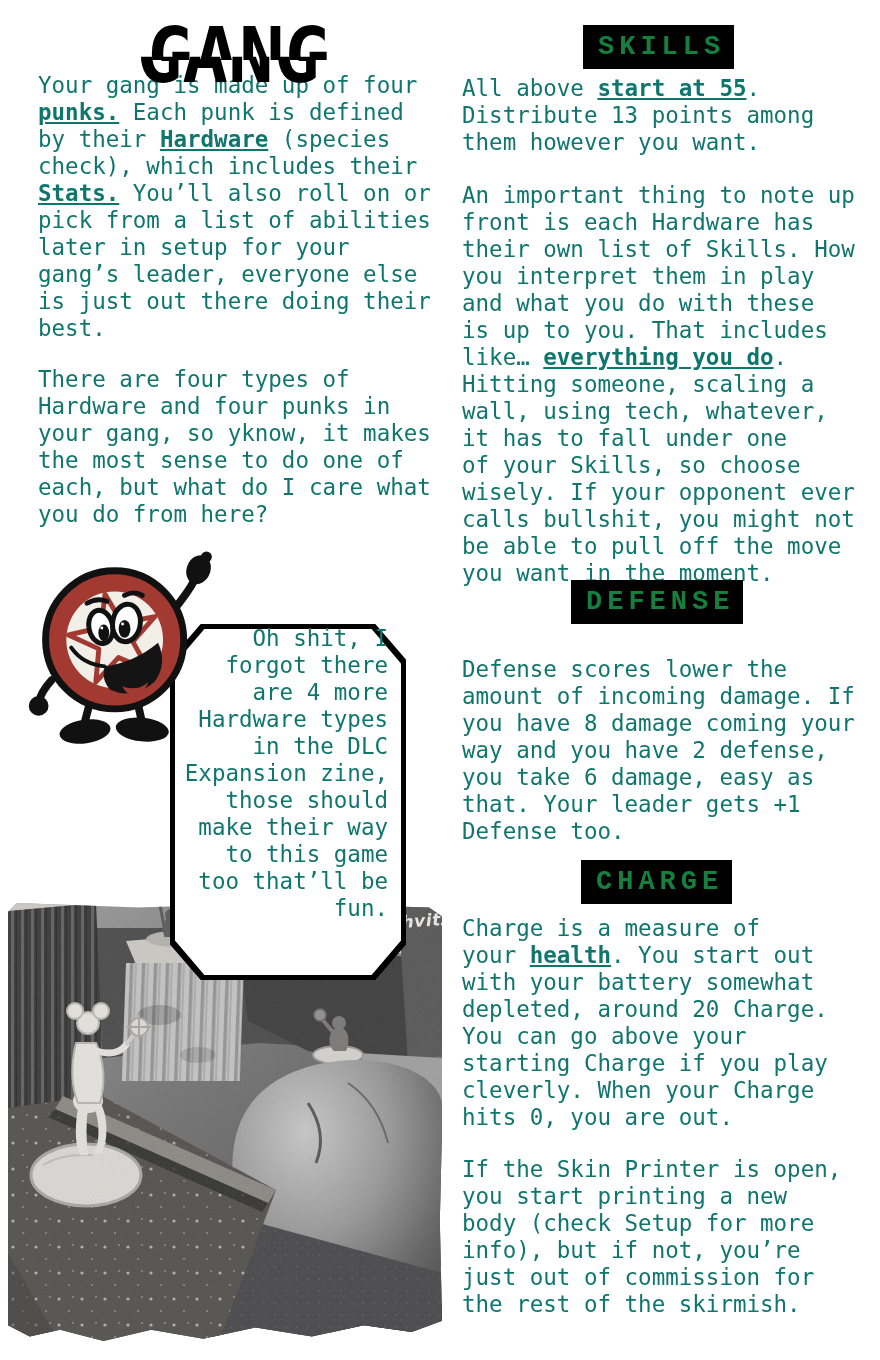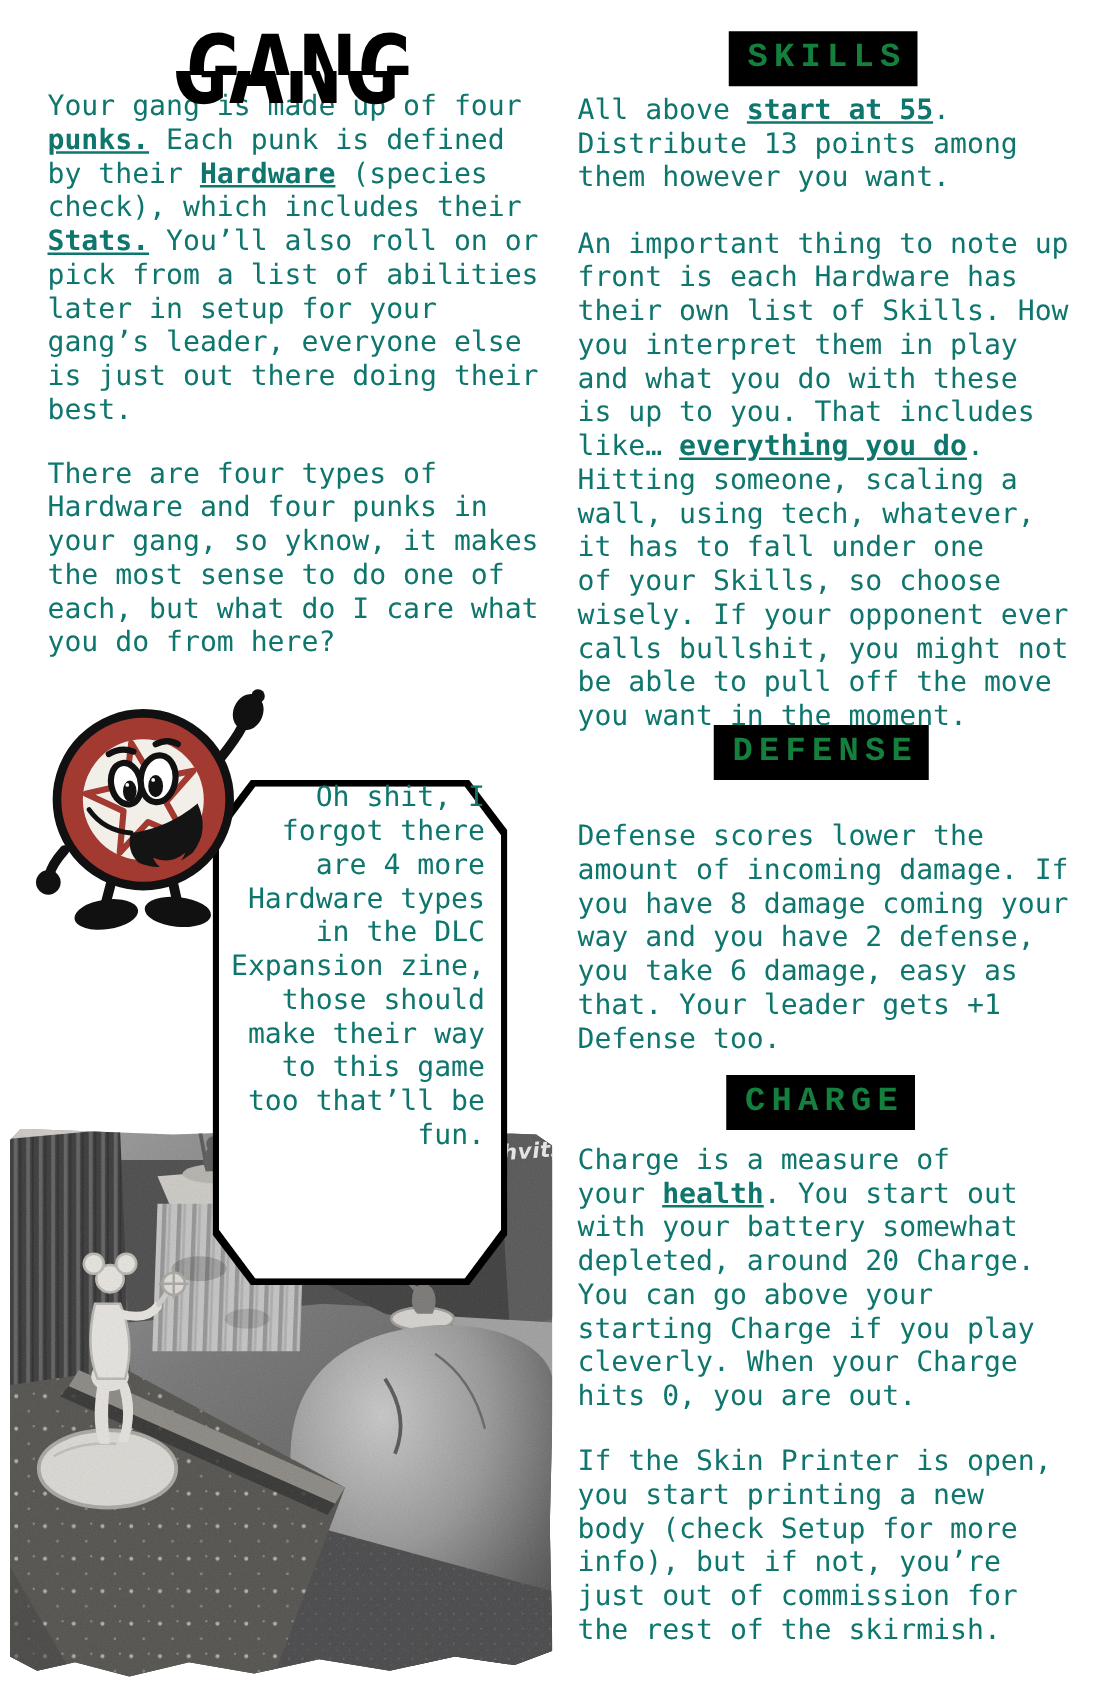--- a/index.html
+++ b/index.html
@@ -28,21 +28,21 @@
 
   
   .boxhead{position:absolute;background:#000000;color:#15803d;z-index:3;
     font-family:"Liberation Mono",monospace;font-weight:bold;font-size:27px;line-height:34px;
     letter-spacing:5px;padding:5px 9px 5px 15px;}
   .h-skills{left:583px;top:25px;}
   .h-defense{left:571px;top:580px;font-family:Liberation Mono, monospace;}
   .h-charge{left:581px;top:860px;}
 
   
-  .bubble{position:absolute;left:170px;top:624px;width:236px;height:404px;z-index:6;}
+  .bubble{position:absolute;left:170px;top:624px;width:236px;height:356px;z-index:6;}
   .bubble-border,.bubble-fill{position:absolute;
     clip-path:polygon(13% 0,87% 0,100% 10%,100% 90%,87% 100%,13% 100%,0 90%,0 10%);}
   .bubble-border{inset:0;background:#000;}
   .bubble-fill{inset:5px;background:#fff;}
   .bubble-text{position:absolute;right:18px;top:1px;text-align:right;z-index:2;}
 
   
   .mascot{position:absolute;left:24px;top:546px;width:205px;height:227px;z-index:7;}
 
   

